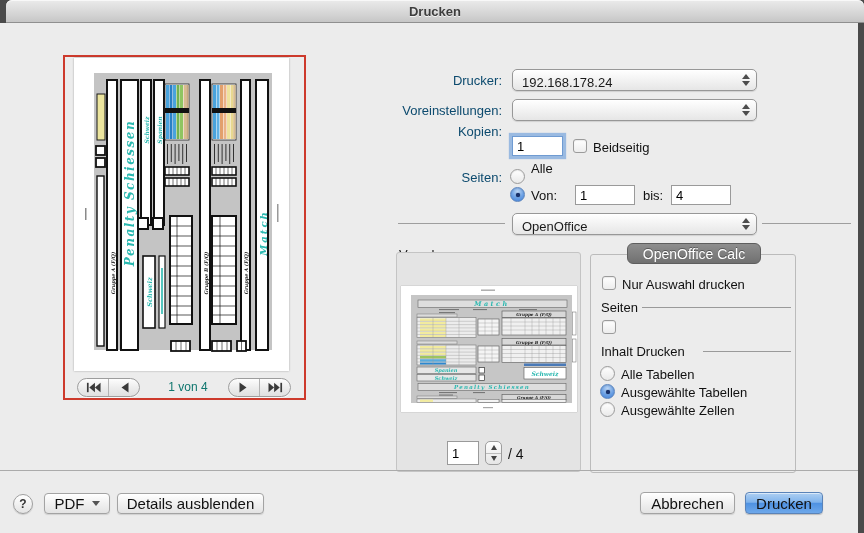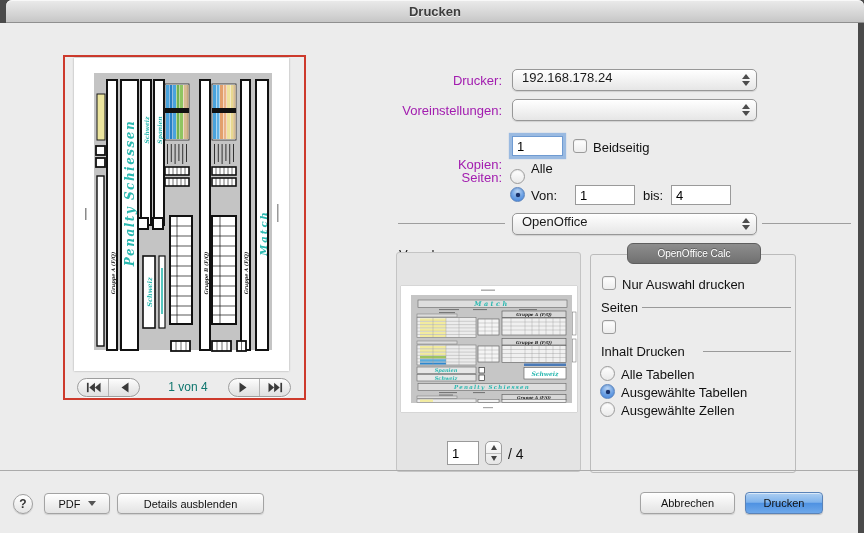--- a/index.html
+++ b/index.html
@@ -8,26 +8,26 @@
   .dialog { position:absolute; left:0; top:0; width:864px; height:485px; }
 
   .titlebar { position:absolute; left:6px; top:0; width:858px; height:23px;
     background:linear-gradient(#ebebeb,#d2d2d2 70%,#c6c6c6); border-bottom:1px solid #8f8f8f;
     border-radius:6px 6px 0 0; box-shadow:inset 0 1px 0 #f8f8f8;
     display:flex; align-items:center; justify-content:center; }
   .titlebar .title { font-weight:bold; color:#3d3d3d; text-shadow:0 1px 0 rgba(255,255,255,.75); font-size:13px; }
 
   .content { position:absolute; left:0; top:23px; width:858px; height:510px; background:#ececec; }
 
-  .row-label { position:absolute; width:180px; text-align:right; color:#a21caf; }
+  .row-label { position:absolute; width:180px; text-align:right; color:#0c4a6e; }
   .small-label { position:absolute; color:#111; }
 
   .popup { position:absolute; height:22px; border:1px solid #979797; border-radius:5px;
     background:linear-gradient(#ffffff,#f3f3f3 48%,#e6e6e6); box-shadow:0 1px 1px rgba(0,0,0,.12), inset 0 1px 0 #fff;
-    display:flex; align-items:flex-start; padding:0 8px 0 9px; cursor:default; }
+    display:flex; align-items:flex-end; padding:0 8px 0 9px; cursor:default; }
   .popup .arrows { position:absolute; right:6px; top:50%; margin-top:-6px; width:8px; height:12px; }
   .popup .arrows::before { content:""; position:absolute; left:0; top:0;
     border-left:4px solid transparent; border-right:4px solid transparent; border-bottom:5px solid #4c4c4c; }
   .popup .arrows::after { content:""; position:absolute; left:0; bottom:0;
     border-left:4px solid transparent; border-right:4px solid transparent; border-top:5px solid #4c4c4c; }
 
   .tfield { position:absolute; height:20px; background:#fff; border:1px solid #9a9a9a;
     font-family:"Liberation Sans", sans-serif; font-size:13px; padding:0 4px; color:#000; }
   .tfield.focused { border:1px solid #6f9bd2; outline:none;
     box-shadow:0 0 1px 3px rgba(110,160,220,.65); }
@@ -40,39 +40,39 @@
     background:radial-gradient(circle at 50% 28%, #bcd6f4 0%, #6ba0e4 55%, #3f7ed6 100%); }
   .radio.checked::after { content:""; position:absolute; left:4.5px; top:4.5px; width:4px; height:4px;
     border-radius:50%; background:#17306b; box-shadow:0 0 1px #0c1c45; }
 
   .sep { position:absolute; height:1px; background:#9e9e9e; }
 
   .group-box { position:absolute; border:1px solid #bbbbbb; border-radius:3px; }
   .vorschau-box { background:#e4e4e4; border:1px solid #c4c4c4; }
   .calc-tab { position:absolute; height:21px; border:1px solid #5e5e5e; border-radius:6px;
     background:linear-gradient(#8e8e8e,#707070); color:#fff; display:flex; align-items:center; justify-content:center;
-    font-size:10px; text-shadow:0 -1px 0 rgba(0,0,0,.35); z-index:3; }
+    font-size:14px; text-shadow:0 -1px 0 rgba(0,0,0,.35); z-index:3; }
 
   .preview-panel { position:absolute; left:63px; top:32px; width:243px; height:345px;
     border:2px solid #cd3a2c; background:#ececec; }
   .page-large { position:absolute; left:9px; top:1px; width:215px; height:313px; background:#fff;
     box-shadow:0 0 2px rgba(0,0,0,.3); }
   .page-small { position:absolute; left:4px; top:33px; width:176px; height:126px; background:#fff;
     box-shadow:0 0 1px rgba(0,0,0,.35); }
 
   .seg-nav { position:absolute; width:63px; height:19px; border:1px solid #9d9d9d; border-radius:10px;
     background:linear-gradient(#fdfdfd,#ededed 50%,#e0e0e0); box-shadow:0 1px 0 rgba(255,255,255,.7);
     display:flex; }
   .seg { flex:1; display:flex; align-items:center; justify-content:center; }
   .seg + .seg { border-left:1px solid #b3b3b3; }
   .nav-caption { position:absolute; text-align:center; font-size:12px; color:#0f766e; }
 
   .btn { position:absolute; height:21px; border:1px solid #a3a3a3; border-radius:4px;
     background:linear-gradient(#ffffff,#f1f1f1 48%,#e3e3e3); box-shadow:0 1px 1px rgba(0,0,0,.12), inset 0 1px 0 #fff;
-    display:flex; align-items:center; justify-content:center; font-size:11px; color:#111; cursor:default; }
+    display:flex; align-items:center; justify-content:center; font-size:15px; color:#111; cursor:default; }
   .btn.default { border:1px solid #5a83b8;
     background:linear-gradient(#aecff2 0%,#7fb3ec 46%,#4f92e2 52%,#6ea8ea 100%);
     box-shadow:0 1px 1px rgba(0,0,0,.2), inset 0 1px 0 rgba(255,255,255,.55); }
   .help-btn { position:absolute; width:20px; height:20px; border-radius:50%; border:1px solid #9f9f9f;
     background:linear-gradient(#ffffff,#e4e4e4); box-shadow:0 1px 1px rgba(0,0,0,.15);
     display:flex; align-items:center; justify-content:center; font-size:12px; font-weight:bold; color:#333; }
   .pdf-tri { width:0; height:0; border-left:4px solid transparent; border-right:4px solid transparent;
     border-top:5px solid #555; margin-left:7px; }
 
   .spinner { position:absolute; width:17px; height:24px; border:1px solid #9d9d9d; border-radius:5px;
@@ -280,21 +280,21 @@
     <div class="popup" style="left:512px; top:46px; width:245px;">
       <span>192.168.178.24</span>
       <span class="arrows"></span>
     </div>
 
     <div class="row-label" style="left:322px; top:80px;">Voreinstellungen:</div>
     <div class="popup" style="left:512px; top:76px; width:245px;">
       <span class="arrows"></span>
     </div>
 
-    <div class="row-label" style="left:322px; top:134px;">Kopien:</div>
+    <div class="row-label" style="left:322px; top:101px;">Kopien:</div>
     <input class="tfield focused" style="left: 512px; top: 113px; width: 51px;" value="1">
     <div class="checkbox" style="left:573px; top:116px;"></div>
     <div class="small-label" style="left:593px; top:117px;">Beidseitig</div>
 
     <div class="row-label" style="left:322px; top:147px;">Seiten:</div>
     <div class="radio" style="left:510px; top:146px;"></div>
     <div class="small-label" style="left:531px; top:138px;">Alle</div>
     <div class="radio checked" style="left:510px; top:164px;"></div>
     <div class="small-label" style="left:531px; top:165px;">Von:</div>
     <input class="tfield" style="left: 575px; top: 162px; width: 60px;" value="1">

